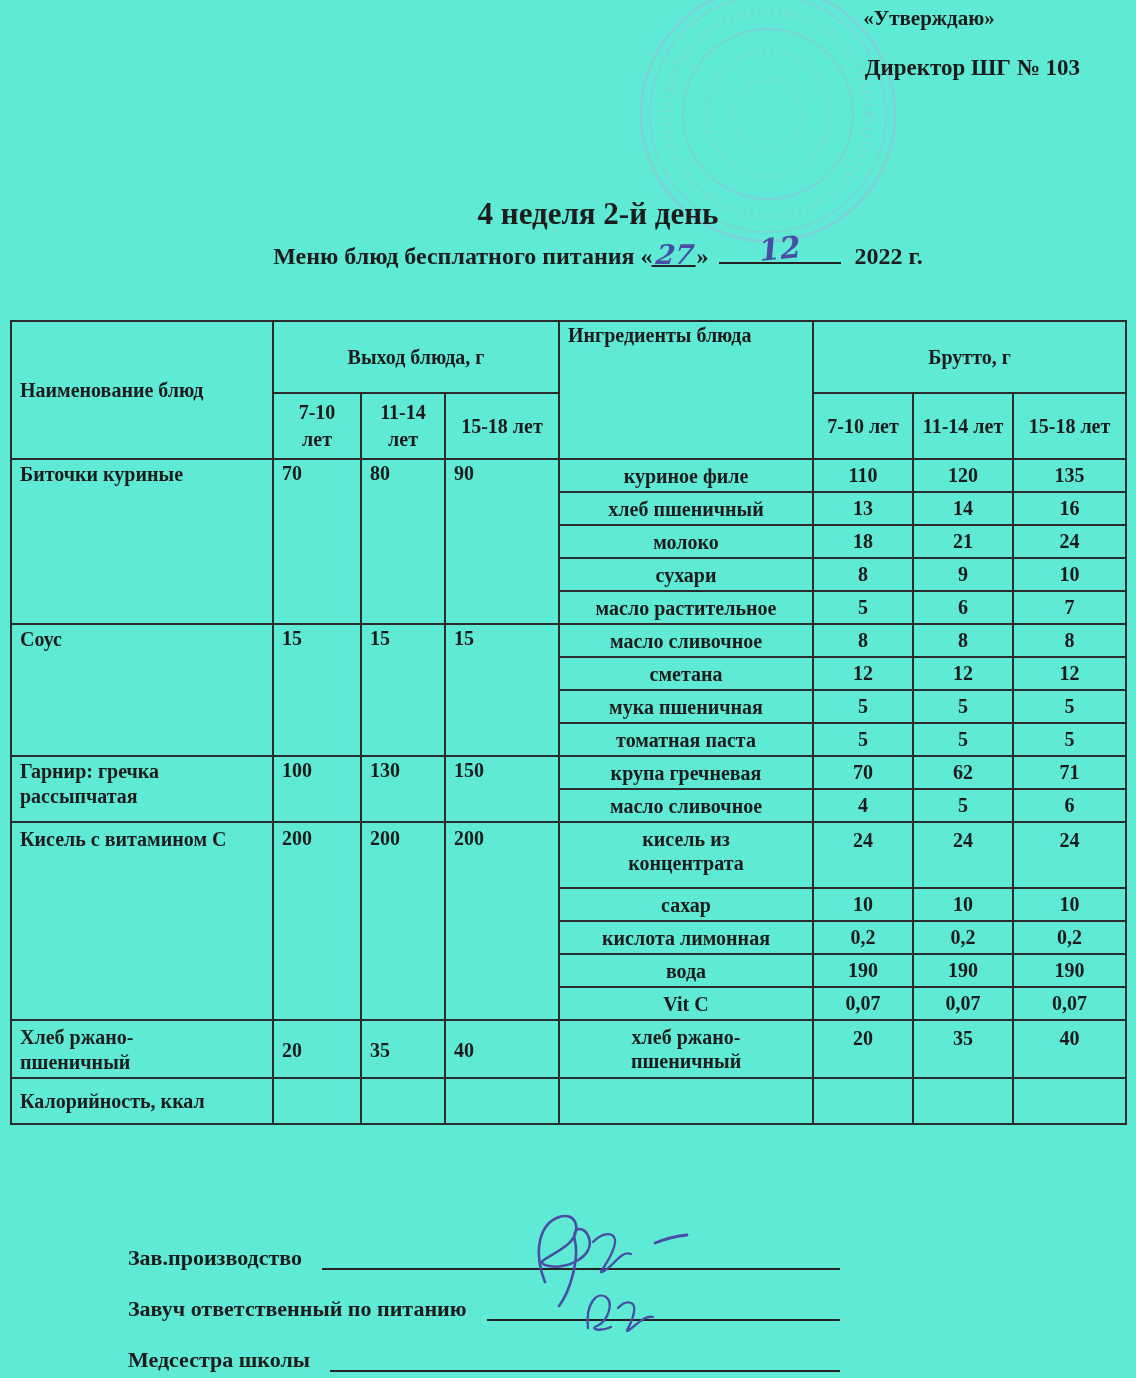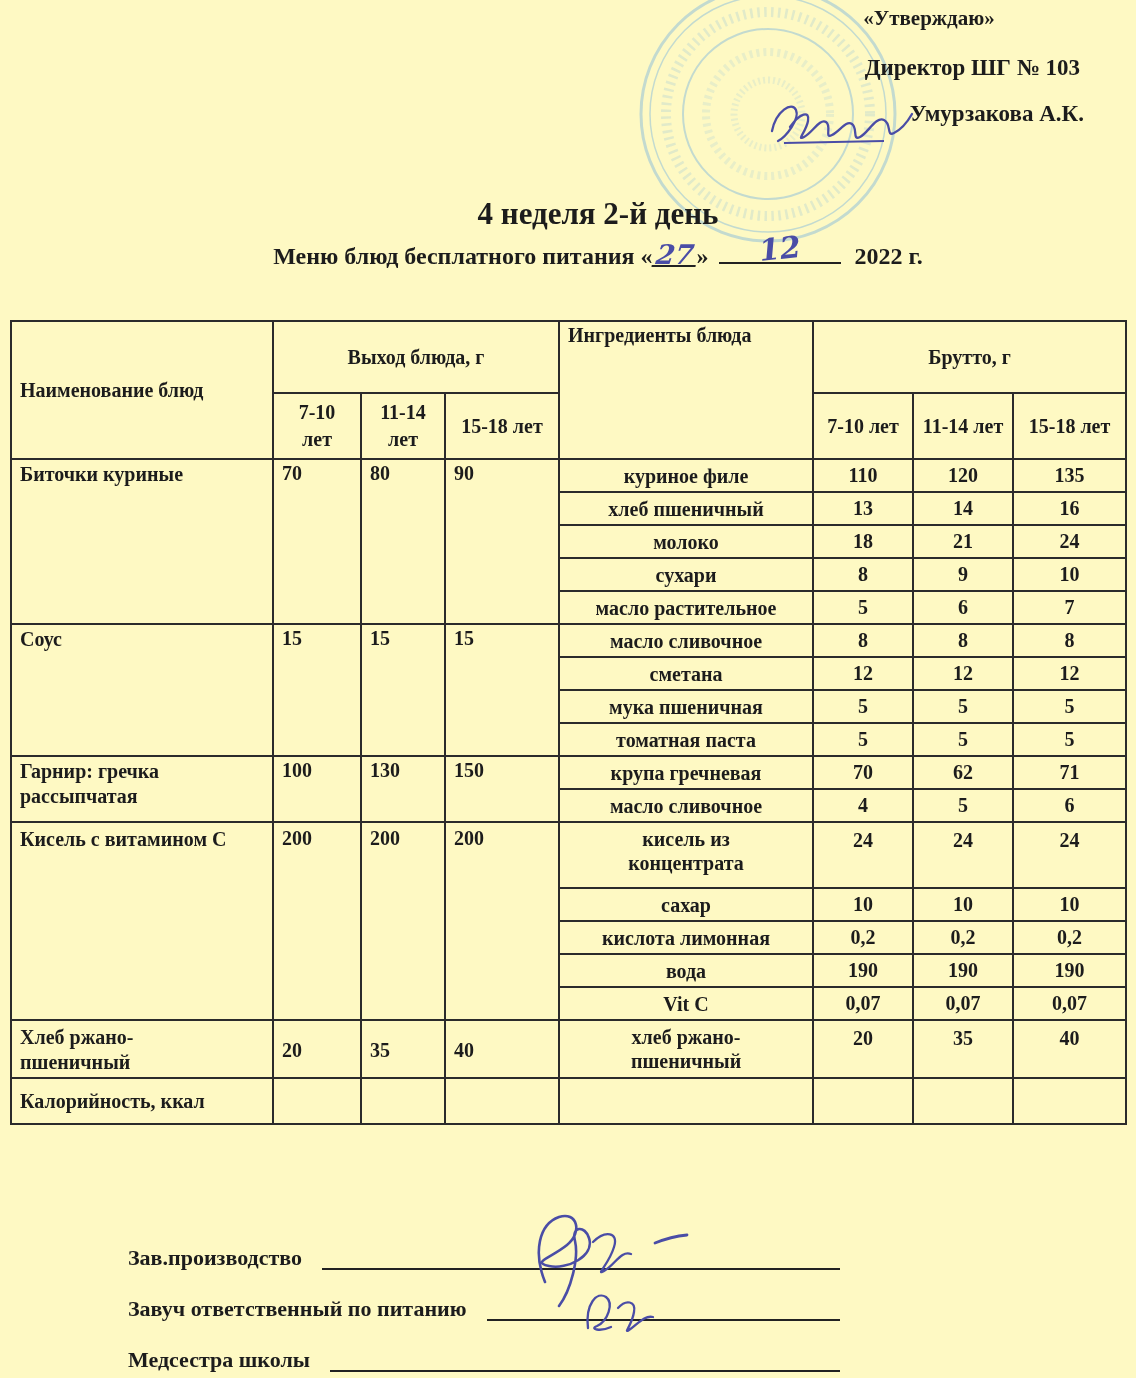--- a/index.html
+++ b/index.html
@@ -8,21 +8,21 @@
     --text: #1c1c1c;
     --rule: #2b2b2b;
   }
   * { box-sizing: border-box; }
   html, body { margin: 0; padding: 0; background: #e8e8e8; }
   .page {
     position: relative;
     width: 1136px;
     height: 1378px;
     margin: 0 auto;
-    background: #fef9c3;
+    background: #5eead4;
     overflow: hidden;
     font-family: "Liberation Serif", "DejaVu Serif", serif;
     color: var(--text);
   }
 
   
   .stamp {
     position: absolute;
     left: 628px;
     top: -16px;
@@ -173,26 +173,20 @@
       <circle cx="140" cy="130" r="85" stroke-width="2"></circle>
       <circle cx="140" cy="130" r="102" stroke-width="10" stroke-dasharray="2.5 4.5" opacity="0.5"></circle>
       <circle cx="140" cy="130" r="62" stroke-width="8" stroke-dasharray="3 4" opacity="0.38"></circle>
       <circle cx="140" cy="130" r="34" stroke-width="7" stroke-dasharray="2 3" opacity="0.38"></circle>
     </g>
   </svg>
 
   <div class="approve-block">
     <div class="approve-label">«Утверждаю»</div>
     <div class="director-title">Директор ШГ № 103</div>
-    <div class="name-row">
-      <svg class="sig-ink director-sig" width="152" height="54" viewBox="0 0 152 54">
-        <path d="M8,36 C12,16 28,6 32,15 C36,24 22,42 14,46 M26,32 C36,18 46,15 44,26 C42,37 32,46 40,42 C48,38 56,23 62,27 C68,31 60,44 68,40 C76,36 82,25 88,29 C94,33 88,46 96,42 C104,38 112,21 120,25 C128,29 122,42 130,38 C138,34 144,26 148,19" fill="none" stroke="currentColor" stroke-width="2.3" stroke-linecap="round"></path>
-        <path d="M20,48 L120,46" stroke="currentColor" stroke-width="1.8"></path>
-      </svg><span>Умурзакова А.К.</span>
-    </div>
   </div>
 
   <div class="title-week">4 неделя 2-й день</div>
   <div class="title-menu">
     <span>Меню блюд бесплатного питания «</span><span class="hand hand-day">27</span><span>»</span><span class="date-line"><span class="hand hand-month">12</span></span><span>2022 г.</span>
   </div>
 
   <div class="table-wrap">
     <table class="menu">
       <colgroup>

